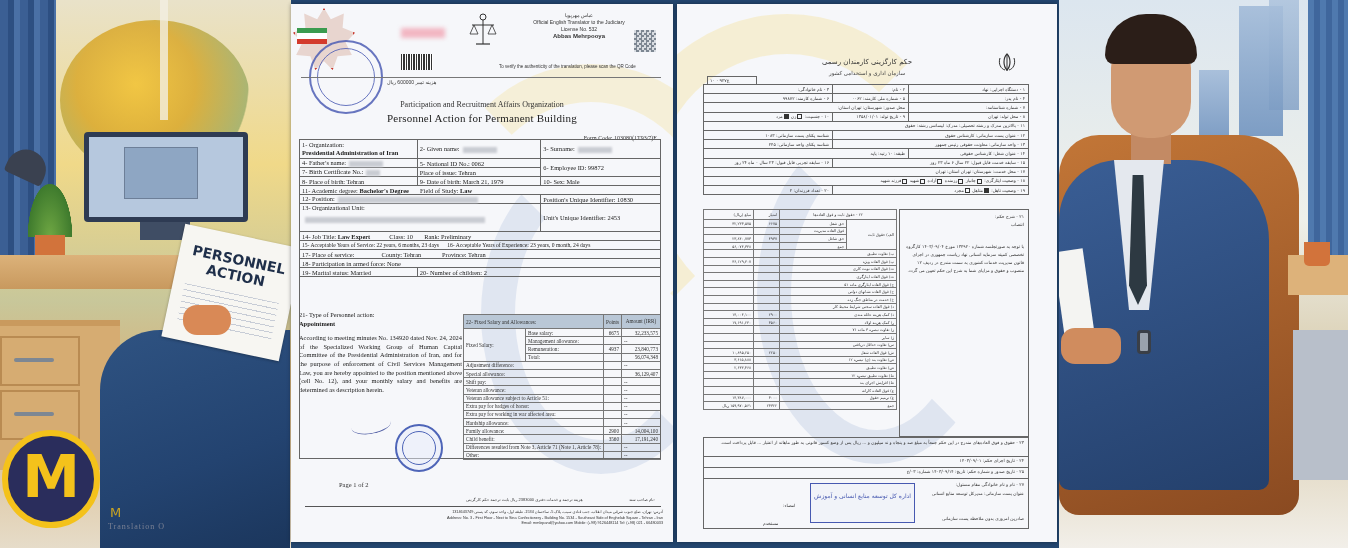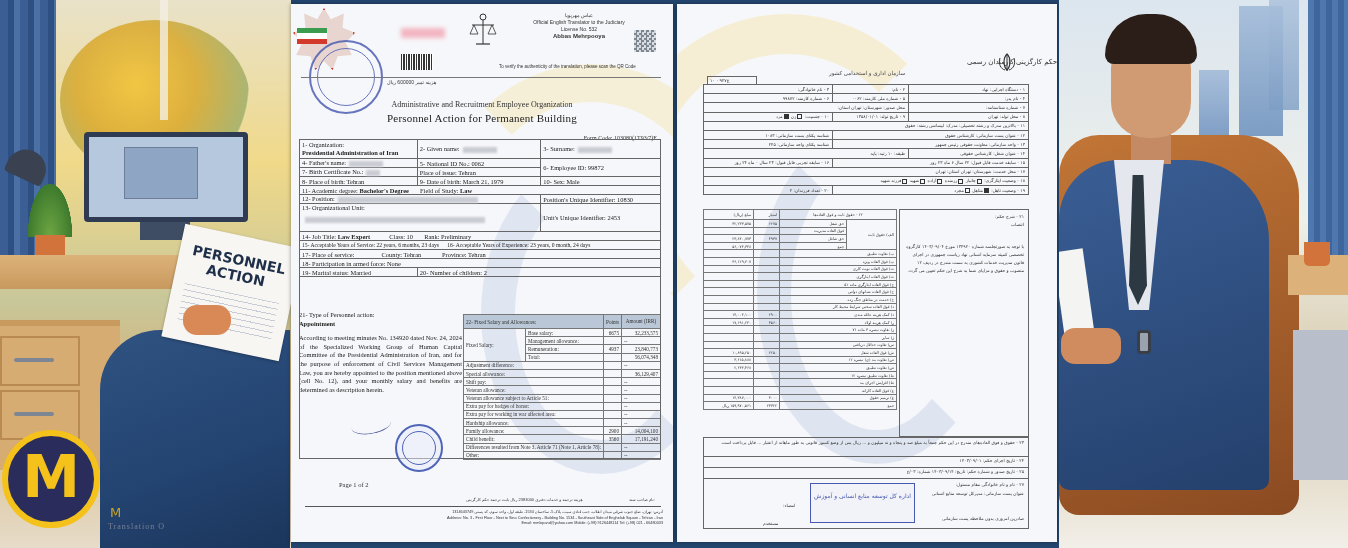--- a/index.html
+++ b/index.html
@@ -102,21 +102,21 @@
   .stamp-trans::after { content: ""; position: absolute; inset: 5px; border: 1px solid #4e65b8; border-radius: 50%; }
   .page-num { position: absolute; left: 48px; top: 477px; font-size: 6.5px; color: #333; }
   .footer-fee { position: absolute; left: 175px; top: 493px; font-family: "Liberation Sans", sans-serif; font-size: 4px; color: #333; }
   .footer-owner { position: absolute; left: 338px; top: 493px; font-family: "Liberation Sans", sans-serif; font-size: 4px; color: #333; }
   .footer-rule { position: absolute; left: 14px; top: 502px; width: 356px; height: 1px; background: #555; }
   .footer-addr { position: absolute; left: 20px; top: 506px; width: 352px; text-align: right; font-family: "Liberation Sans", sans-serif; font-size: 3.8px; line-height: 5.5px; color: #333; }
 
   
   .fa { direction: rtl; font-family: "DejaVu Sans", sans-serif; }
   .fa-emblem { position: absolute; right: 40px; top: 48px; width: 20px; height: 24px; }
-  .fa-title { position: absolute; left: 0; width: 380px; top: 54px; text-align: right; font-size: 7px; color: #333; }
+  .fa-title { position: absolute; left: 0; width: 380px; top: 54px; text-align: center; font-size: 7px; color: #333; }
   .fa-subtitle { position: absolute; left: 0; width: 380px; top: 66px; text-align: center; font-size: 5.5px; color: #444; }
   .fa-ref { position: absolute; left: 30px; top: 72px; width: 50px; height: 9px; border: 0.8px solid #666; font-size: 4.5px; color: #333; padding: 1px 2px; direction: ltr; }
   table.fagrid { position: absolute; left: 26px; top: 80px; width: 326px; border-collapse: collapse; font-size: 4.4px; color: #333; direction: rtl; }
   table.fagrid td { border: 0.8px solid #666; padding: 0 3px; height: 9.2px; white-space: nowrap; }
   .chk { display: inline-block; width: 5px; height: 5px; border: 0.6px solid #333; vertical-align: middle; margin: 0 1px; }
   .chk.on { background: #333; }
   table.fasal { position: absolute; left: 26px; top: 205px; width: 194px; border-collapse: collapse; font-size: 3.8px; color: #333; direction: rtl; }
   table.fasal td { border: 0.7px solid #777; padding: 0 2px; height: 7.6px; white-space: nowrap; }
   .fa-desc { position: absolute; left: 222px; top: 205px; width: 130px; height: 228px; border: 0.8px solid #666; font-size: 4.4px; color: #333; padding: 3px 4px; direction: rtl; line-height: 8px; }
   .fa-bottom { position: absolute; left: 26px; top: 433px; width: 326px; font-size: 4.4px; color: #333; direction: rtl; }
@@ -177,21 +177,21 @@
   <div class="translator">
     <div>عباس مهرپویا</div>
     <div>Official English Translator to the Judiciary</div>
     <div>License No. 532</div>
     <div class="name">Abbas Mehrpooya</div>
   </div>
   <div class="qr"></div>
   <div class="verify">To verify the authenticity of the translation, please scan the QR Code</div>
   <div class="header-rule"></div>
   <div class="fee">هزینه تمبر 600000 ریال</div>
-  <div class="org-title">Administrative and Recruitment Employee Organization</div>
+  <div class="org-title">Participation and Recruitment Affairs Organization</div>
   <div class="doc-title">Personnel Action for Permanent Building</div>
   <div class="form-code">Form Code: 103080(1T93/7)E</div>
 
   <table class="grid" style="left:8px;top:135px;width:362px;">
     <tbody>
         <tr>
       <td style="width:118px;height:19px;line-height:8px;"><span>1- Organization:</span><br><span class="b">Presidential Administration of Iran</span></td>
       <td style="width:124px;"><span>2- Given name:</span><span class="blur"></span></td>
       <td style="width:120px;"><span>3- Surname:</span><span class="blur"></span></td>
     </tr>

